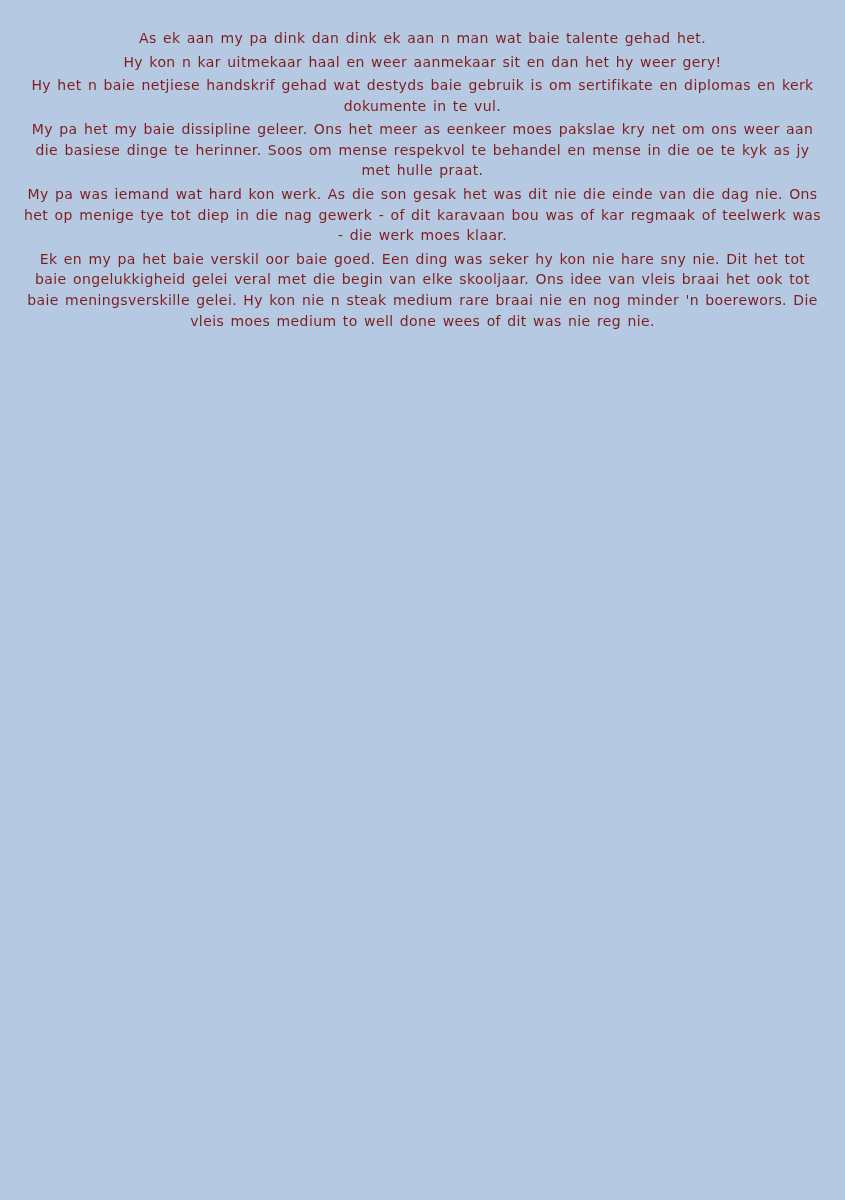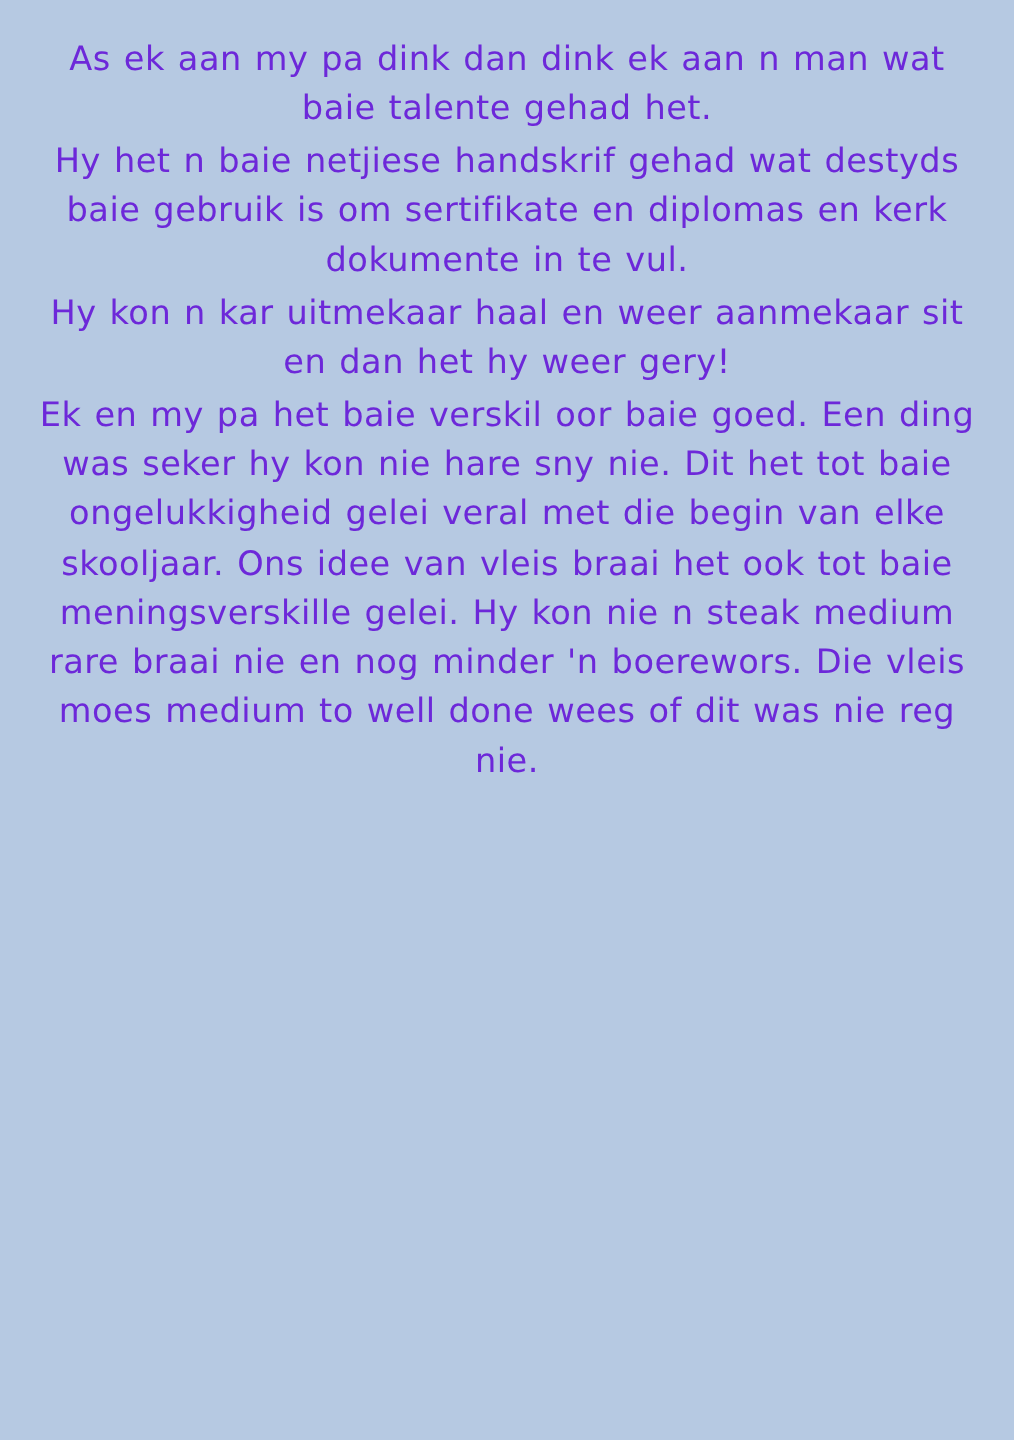--- a/index.html
+++ b/index.html
@@ -16,31 +16,33 @@
   #page {
     width: 845px;
     height: 1200px;
     background: #b6c9e2;
     box-sizing: border-box;
     padding: 28px 22px 10px 22px;
     display: block;
   }
   .para {
     text-align: center;
-    color: #6d28d9;
+    color: #7f1d1d;
     font-family: "DejaVu Sans", sans-serif;
-    font-size: 28px;
+    font-size: 14px;
     line-height: 1.47;
     letter-spacing: 0.4px;
     margin: 0 0 3px 0;
     font-weight: 400;
     word-spacing: 1.5px;
   }
 </style>
 </head>
 <body>
 
 <div id="page">
   <p class="para">As ek aan my pa dink dan dink ek aan n man wat baie talente gehad het.</p>
+  <p class="para">Hy kon n kar uitmekaar haal en weer aanmekaar sit en dan het hy weer gery!</p>
   <p class="para">Hy het n baie netjiese handskrif gehad wat destyds baie gebruik is om sertifikate en diplomas en kerk dokumente in te vul.</p>
-  <p class="para">Hy kon n kar uitmekaar haal en weer aanmekaar sit en dan het hy weer gery!</p>
+  <p class="para">My pa het my baie dissipline geleer. Ons het meer as eenkeer moes pakslae kry net om ons weer aan die basiese dinge te herinner. Soos om mense respekvol te behandel en mense in die oe te kyk as jy met hulle praat.</p>
+  <p class="para">My pa was iemand wat hard kon werk. As die son gesak het was dit nie die einde van die dag nie. Ons het op menige tye tot diep in die nag gewerk - of dit karavaan bou was of kar regmaak of teelwerk was - die werk moes klaar.</p>
   <p class="para">Ek en my pa het baie verskil oor baie goed. Een ding was seker hy kon nie hare sny nie. Dit het tot baie ongelukkigheid gelei veral met die begin van elke skooljaar. Ons idee van vleis braai het ook tot baie meningsverskille gelei. Hy kon nie n steak medium rare braai nie en nog minder 'n boerewors. Die vleis moes medium to well done wees of dit was nie reg nie.</p>
 </div>
 
 </body></html>

